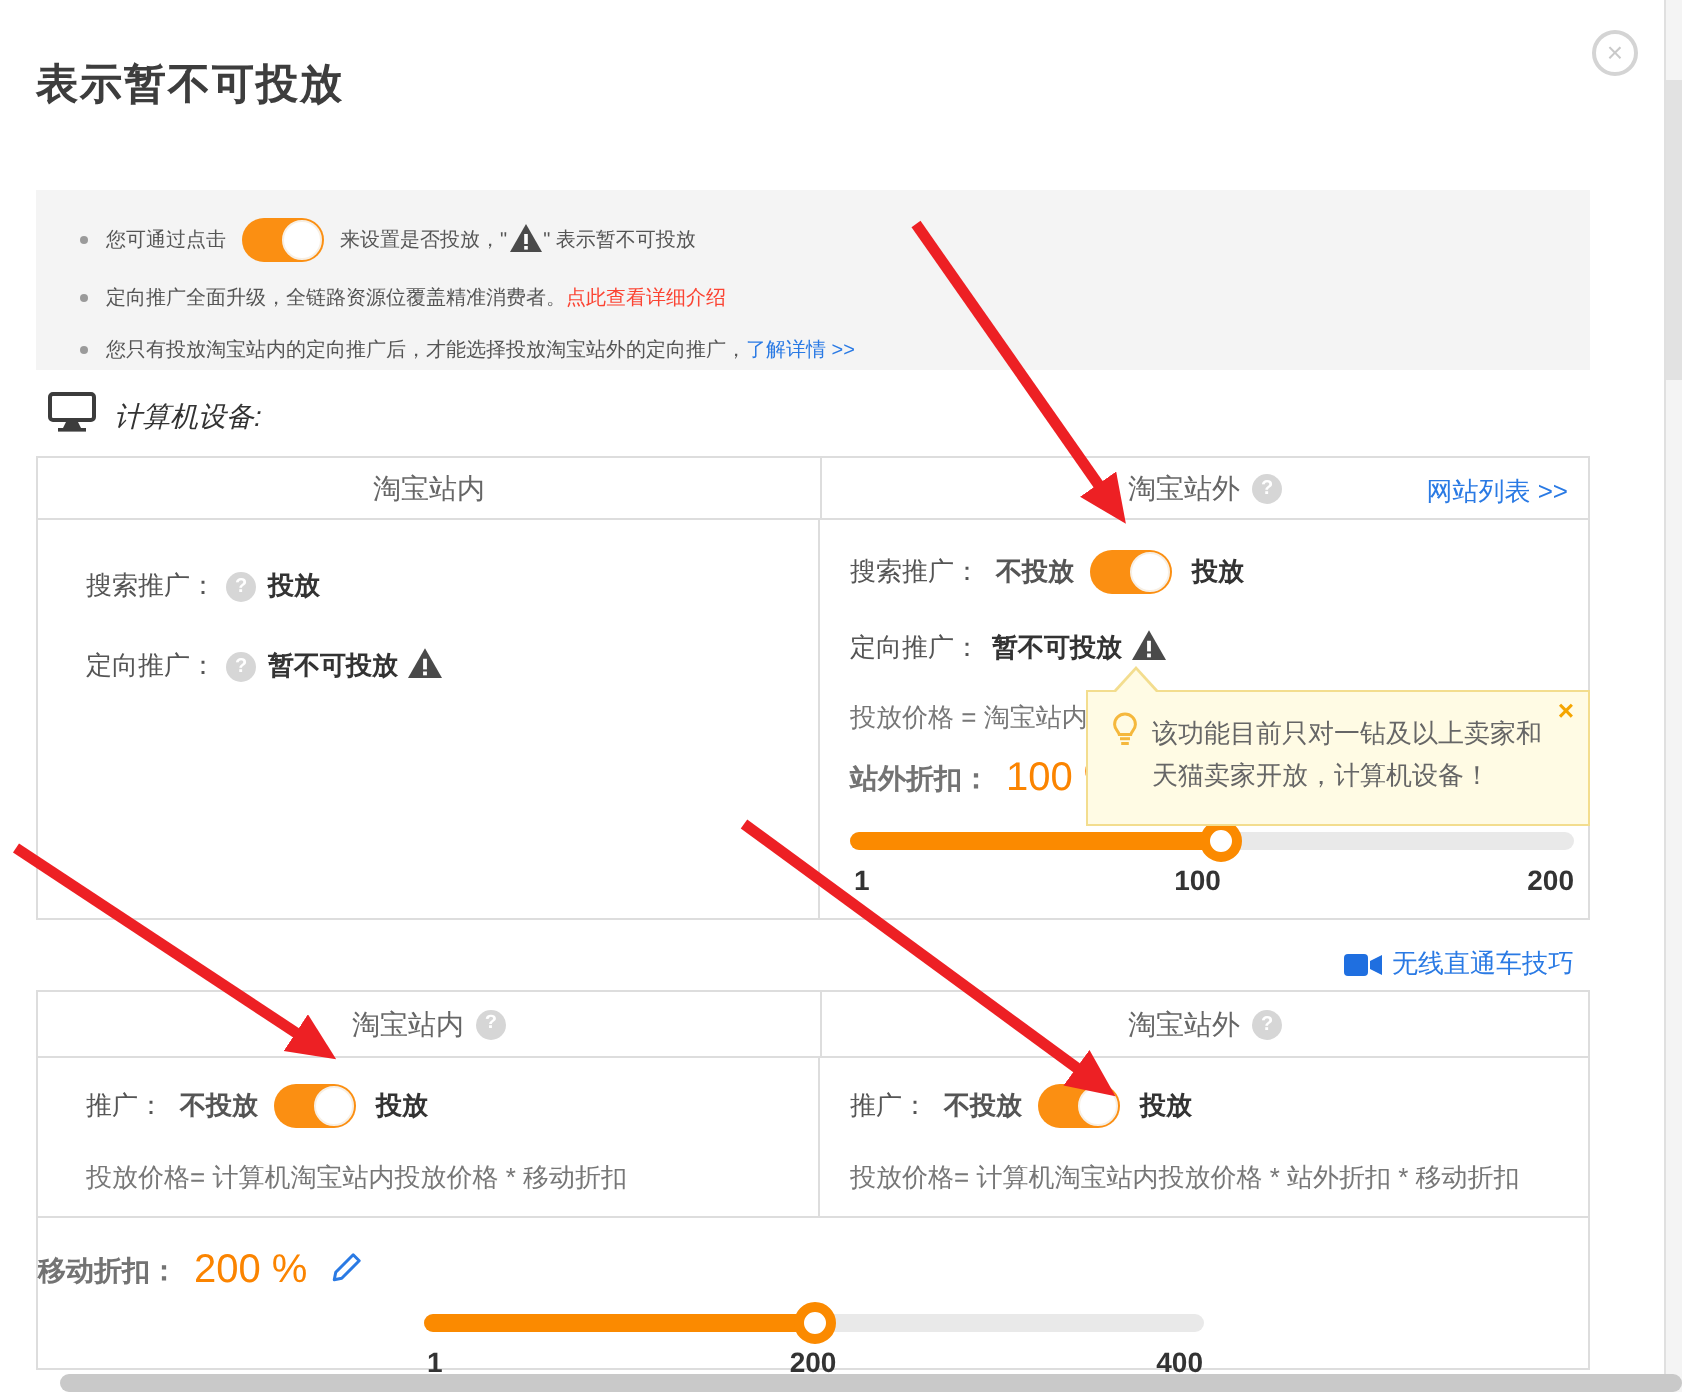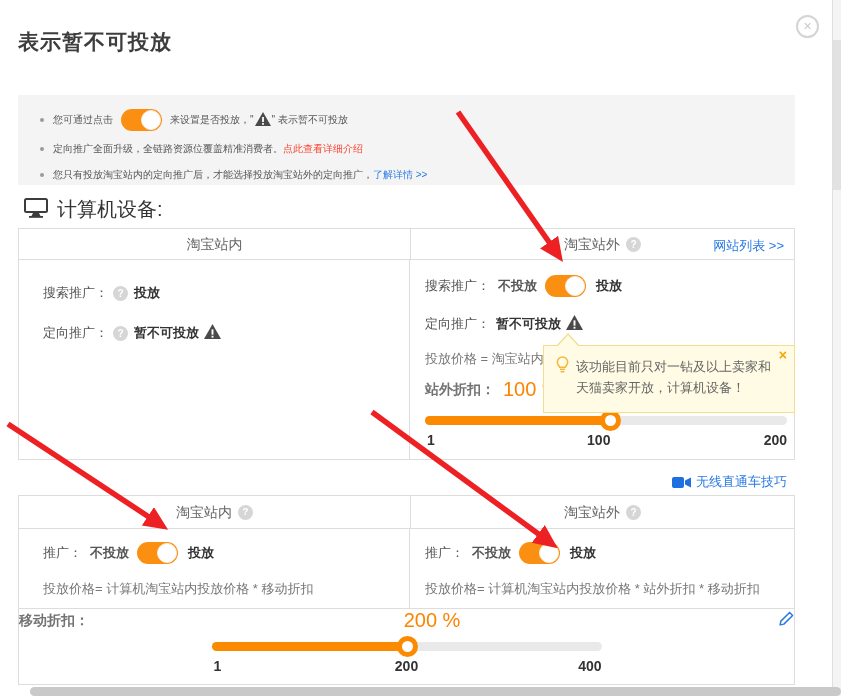--- a/index.html
+++ b/index.html
@@ -26,21 +26,21 @@
   .warn-ico { display:inline-block; vertical-align:-2px; margin:0 1px; }
 
   
   .toggle { position:relative; display:inline-block; width:41px; height:22px;
     background:#fb8f12; border-radius:11px; margin:0 8px; cursor:pointer; flex:0 0 auto; }
   .toggle .knob { position:absolute; right:1px; top:1px; width:20px; height:20px;
     background:#fff; border-radius:50%; border:1px solid #f7efe4; }
 
   
   .section-hd { position:absolute; left:24px; display:flex; align-items:center; }
-  .section-hd .hd-label { font-size:20px; color:#333; margin-left:9px; }
+  .section-hd .hd-label { font-size:14px; color:#333; margin-left:9px;font-style:italic; }
   .pc-hd { top:196px; }
   .mob-hd { top:468px; }
   .tips-link { position:absolute; left:672px; top:473px; display:flex; align-items:center;
     font-size:13px; color:#2a7ae4; text-decoration:none; }
   .tips-link svg { margin-right:5px; }
 
   
   .panel { position:absolute; left:18px; width:777px; border:1px solid #ddd; background:#fff; }
   .pc-panel { top:228px; height:232px; }
   .mob-panel { top:495px; height:190px; }
@@ -80,21 +80,21 @@
     background:#fff; border:5px solid #fb8a00; cursor:pointer; }
   .sl-labels { position:relative; height:18px; margin-top:7px; font-size:14px; font-weight:600; color:#333; }
   .sl-labels .l { position:absolute; left:2px; }
   .sl-labels .m { position:absolute; transform:translateX(-50%); }
   .pc-slider .m { left:48%; }
   .mob-slider .m { left:50%; }
   .sl-labels .r { position:absolute; right:0; }
 
   
   .tfoot { border-top:1px solid #ddd; height:76px; }
-  .foot-line { display:flex; align-items:center; justify-content:space-between; margin-top:0; }
+  .foot-line { display:flex; align-items:center; justify-content:flex-start; margin-top:15px; }
   .edit-ico { margin-left:12px; cursor:pointer; }
 
   
   .tooltip { position:absolute; left:543px; top:345px; width:252px; height:68px; z-index:40;
     background:#fffbe4; border:1px solid #f3dd8e; padding:10px 14px 0 12px; }
   .tooltip .tri { position:absolute; left:14px; top:-11px; width:0; height:0;
     border-left:10px solid transparent; border-right:10px solid transparent;
     border-bottom:11px solid #fffbe4; }
   .tooltip .tri-b { position:absolute; left:13px; top:-13px; width:0; height:0;
     border-left:11px solid transparent; border-right:11px solid transparent;

